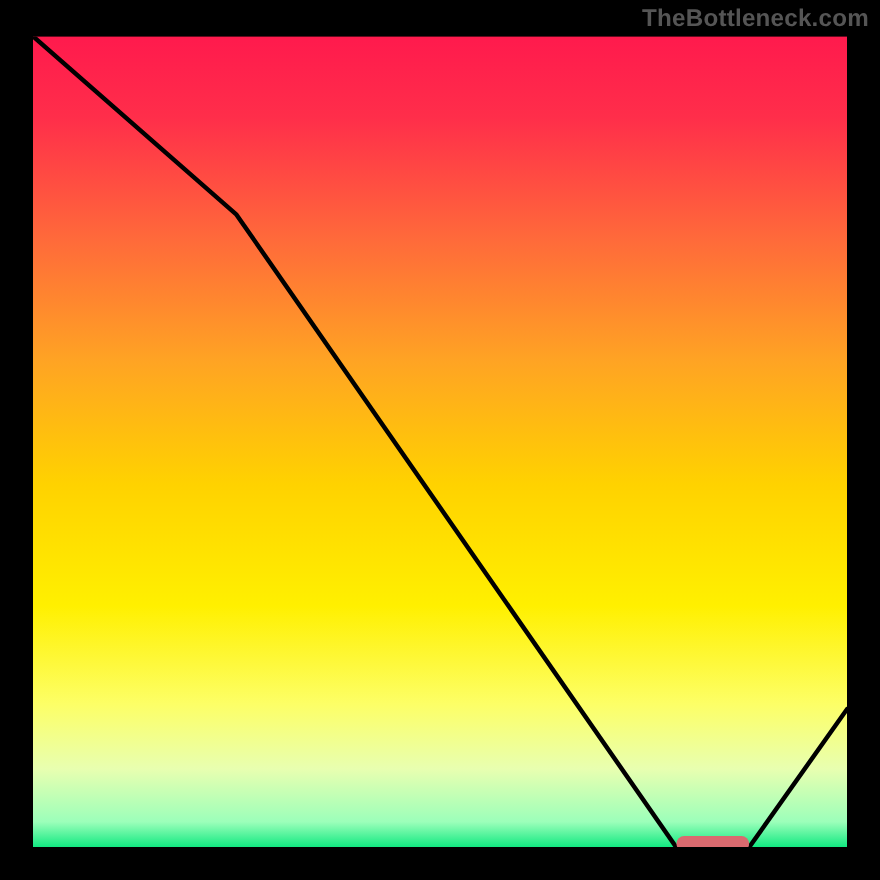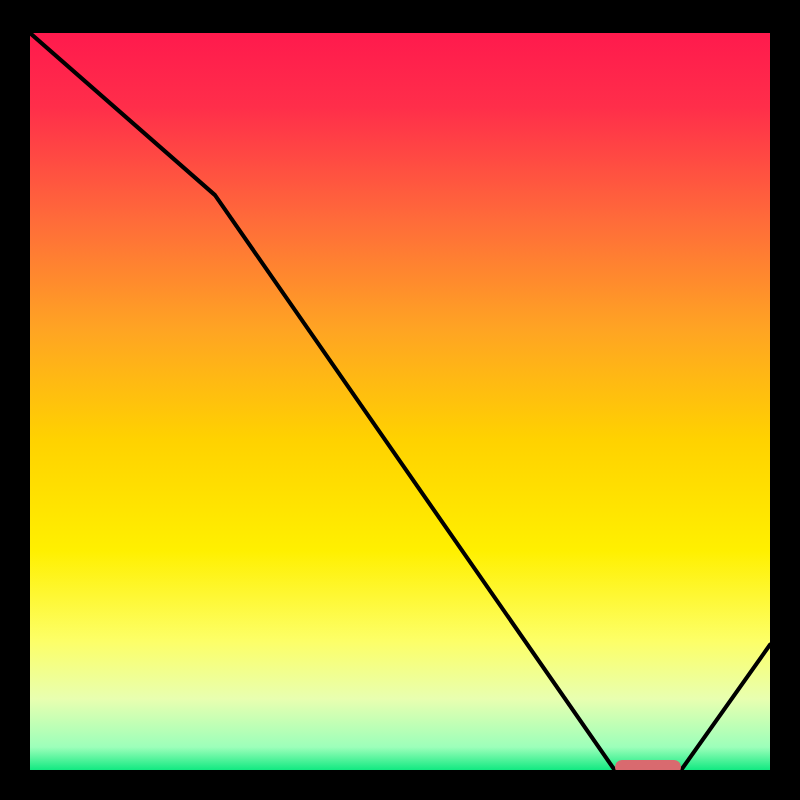--- a/index.html
+++ b/index.html
@@ -51,20 +51,21 @@
     height: 14px;
     border-radius: 7px;
     background: #d96a6f;
   }
 </style>
 </head>
 <body>
 
 <div class="canvas">
 
+  <div class="watermark">TheBottleneck.com</div>
 
   <div class="plot-frame">
 
     <svg class="gradient" viewBox="0 0 100 100" preserveAspectRatio="none">
       <defs>
         <linearGradient id="bg" x1="0" y1="0" x2="0" y2="1">
             <stop offset="0%" stop-color="#ff1a4d"></stop>
             <stop offset="10%" stop-color="#ff2e4a"></stop>
             <stop offset="25%" stop-color="#ff6a3a"></stop>
             <stop offset="40%" stop-color="#ffa423"></stop>

